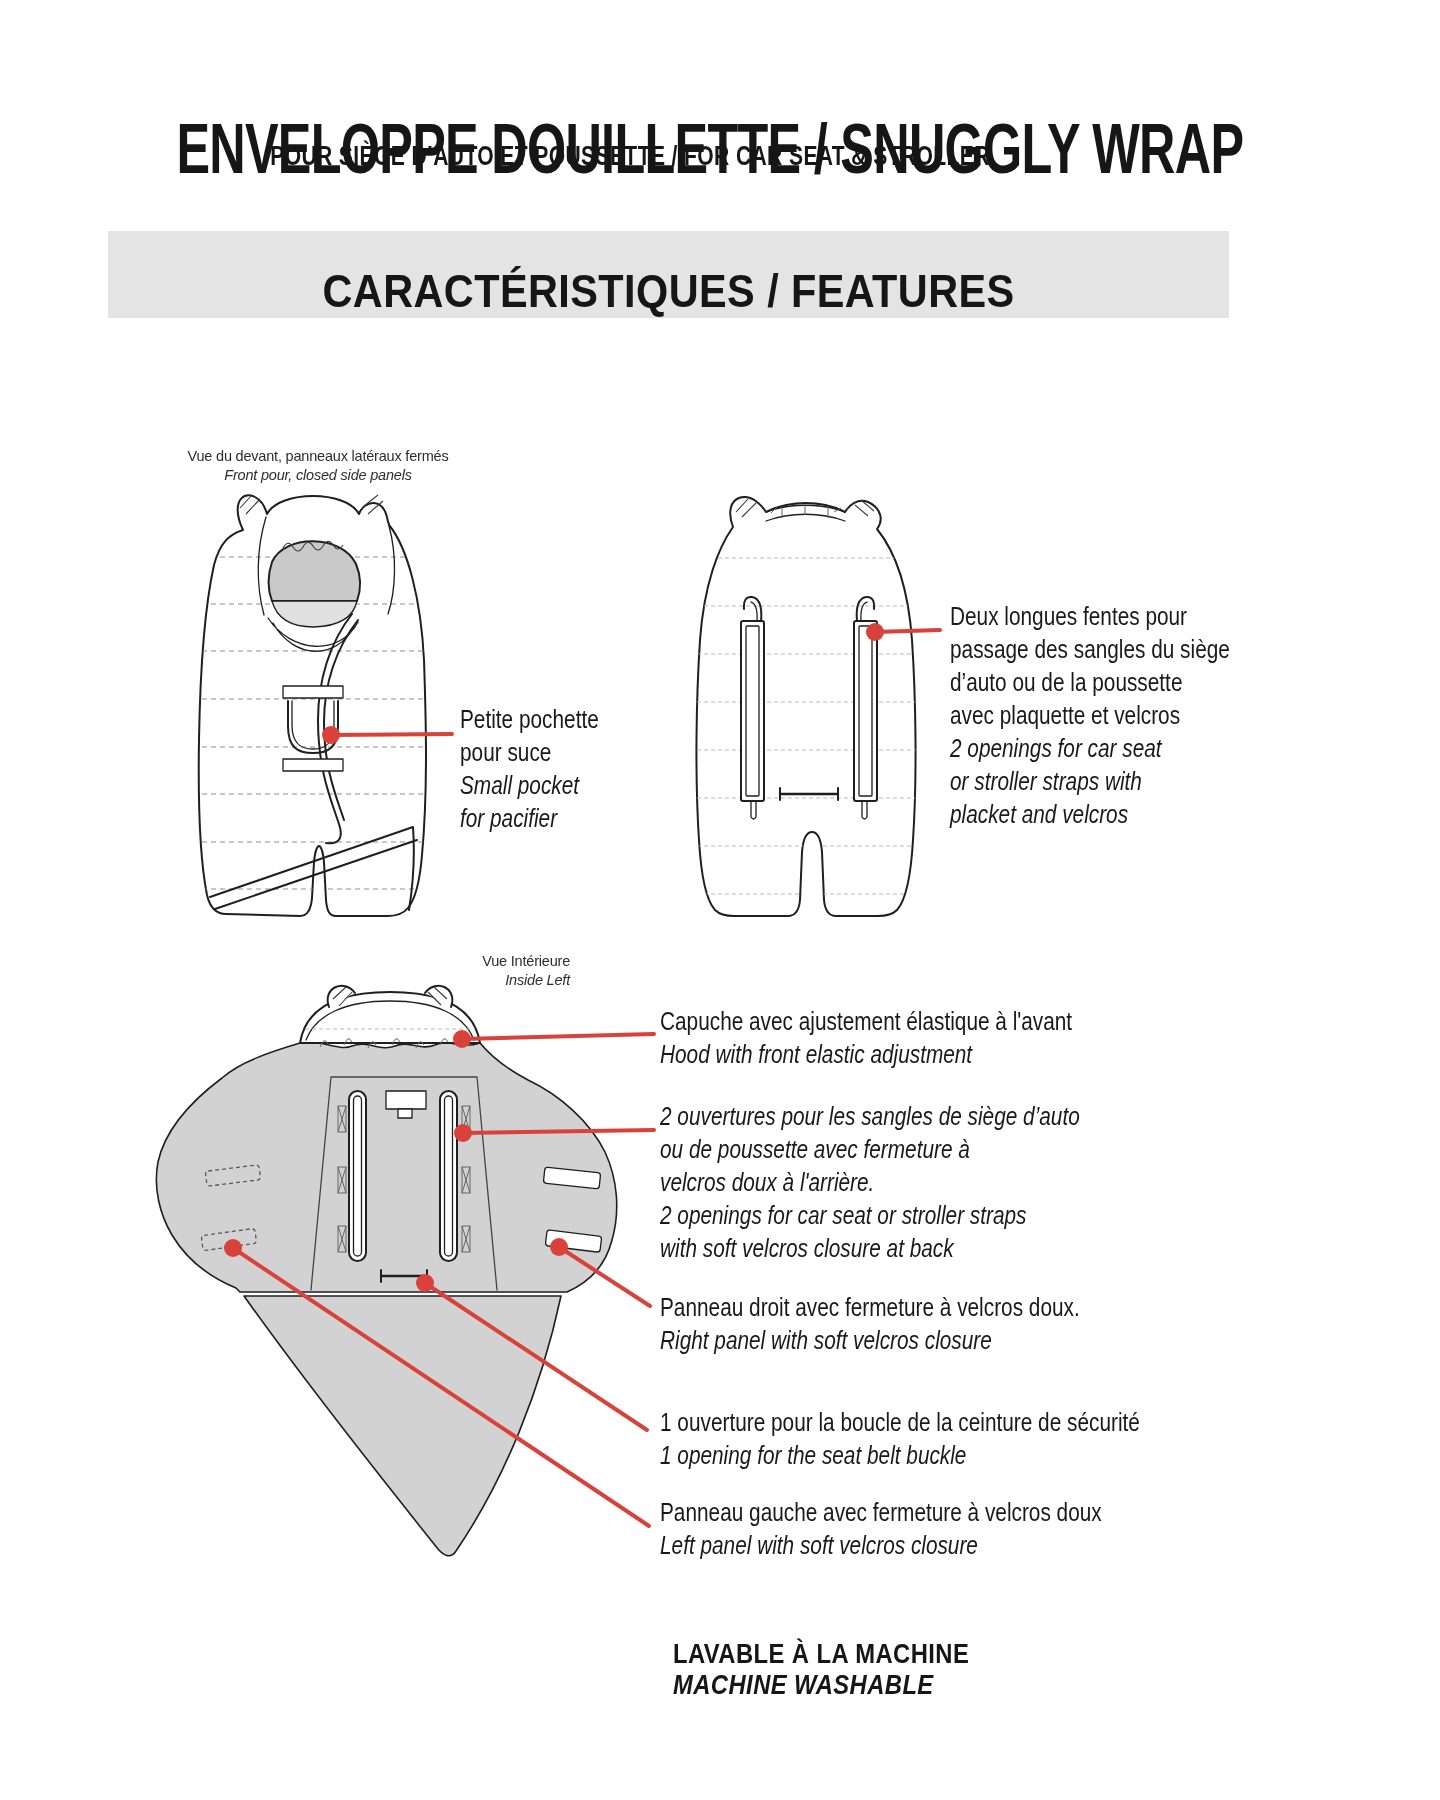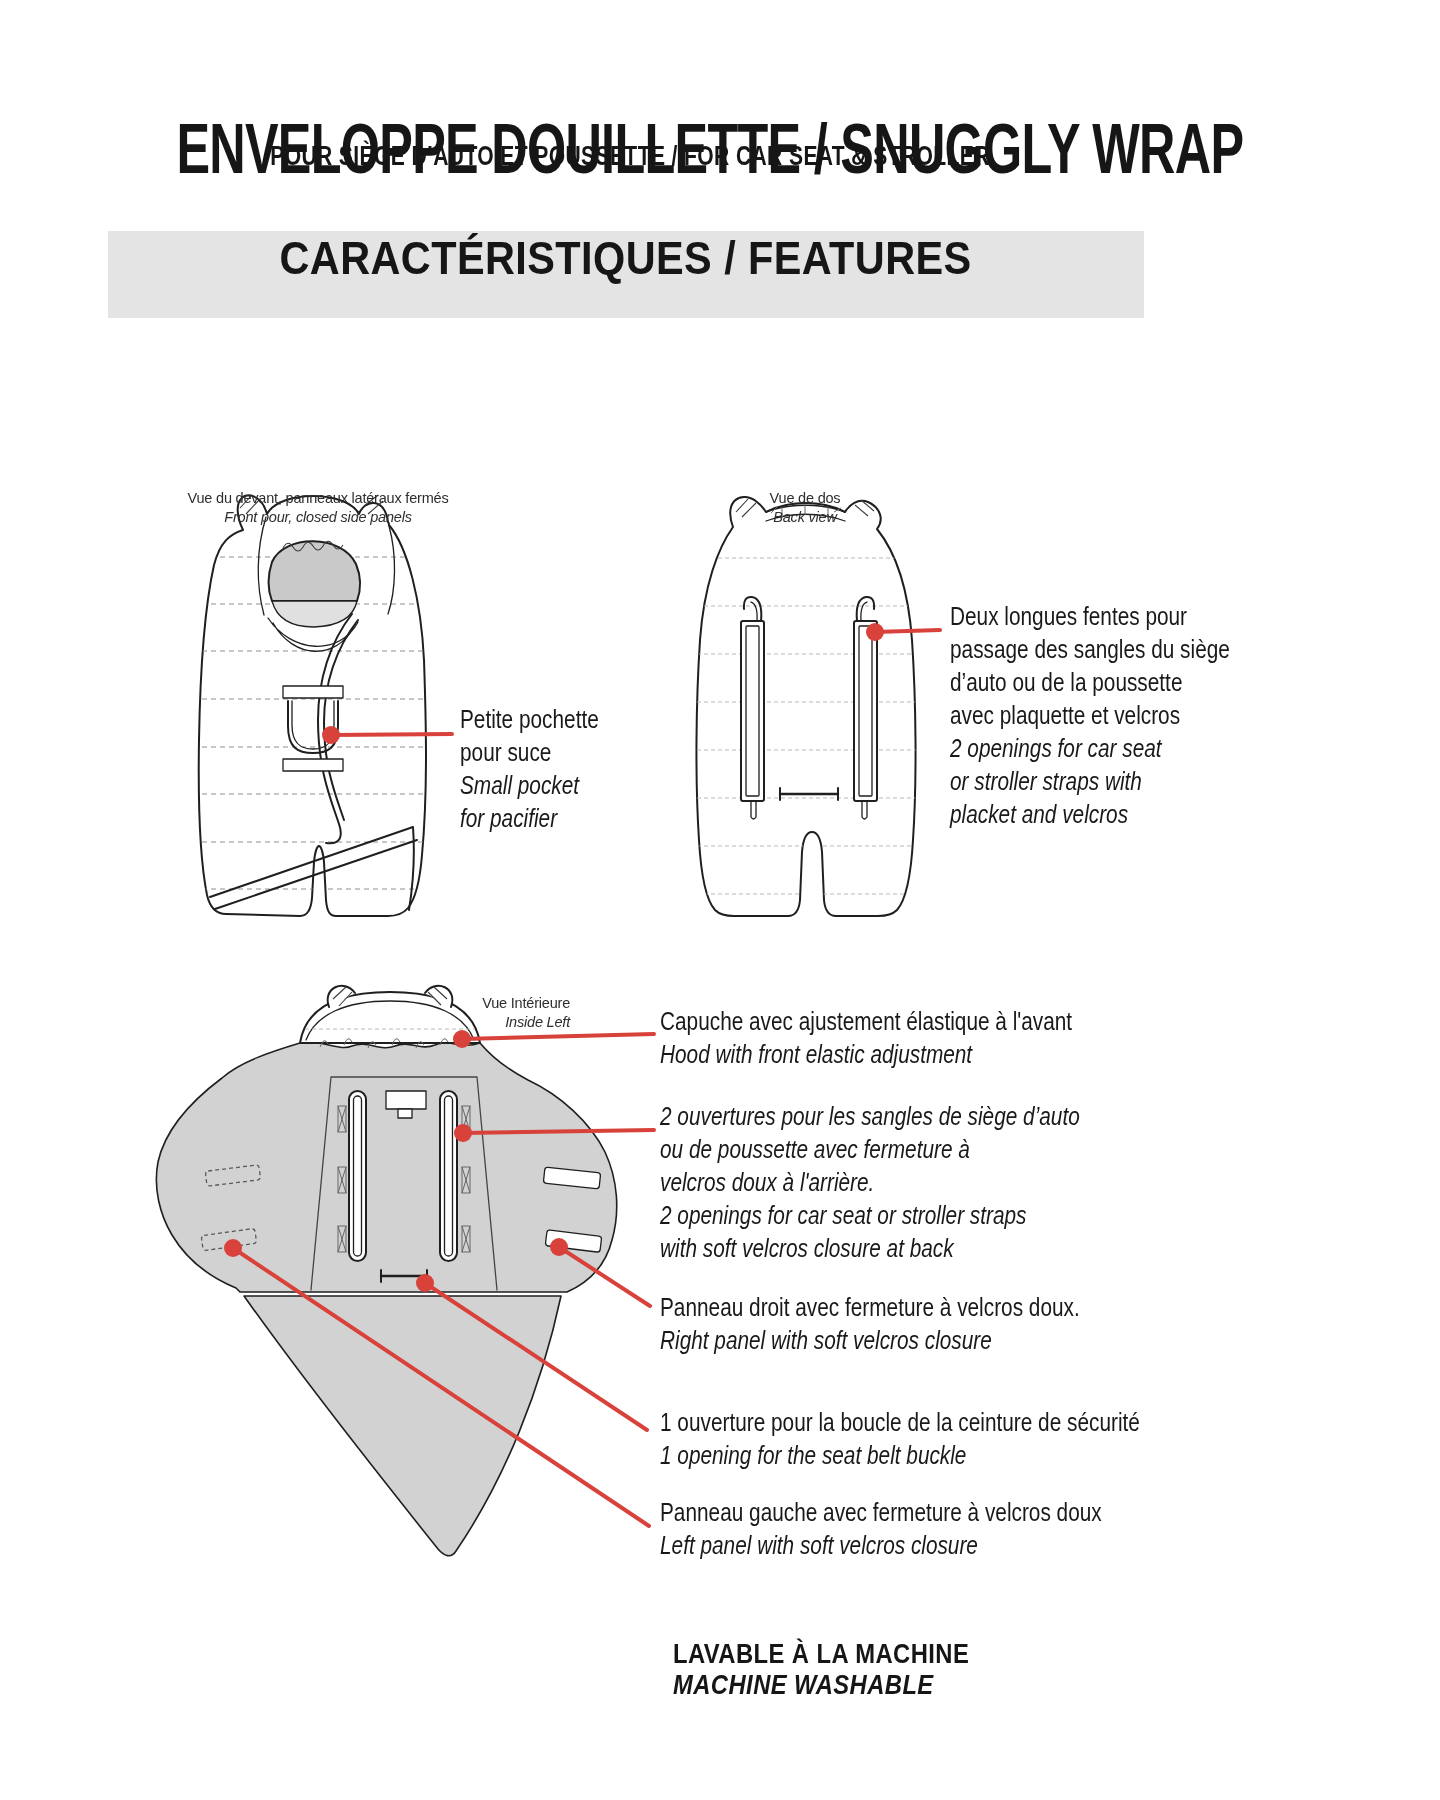--- a/index.html
+++ b/index.html
@@ -16,30 +16,30 @@
     position:absolute;top:66px;left:0;width:1260px;text-align:center;
     font-size:70px;line-height:72px;font-weight:bold;color:#161616;
     transform:scaleX(.72);transform-origin:center top;white-space:nowrap;letter-spacing:-1px;
   }
   .subtitle{
     position:absolute;top:141px;left:0;width:1260px;text-align:center;
     font-size:27px;line-height:30px;font-weight:bold;color:#161616;
     transform:scaleX(.78);transform-origin:center top;white-space:nowrap;letter-spacing:.5px;
   }
   .banner{
-    position:absolute;left:108px;top:231px;width:1036px;height:87px;
-    background:var(--banner-gray);display:flex;align-items:flex-start;justify-content:center;
+    position:absolute;left:108px;top:231px;width:1121px;height:87px;
+    background:var(--banner-gray);display:flex;align-items:flex-end;justify-content:center;
   }
   .banner-text{
     font-size:46px;font-weight:bold;color:#161616;white-space:nowrap;
     transform:scaleX(.9);transform-origin:center center;letter-spacing:.5px;
   }
   .caption{
     position:absolute;width:320px;text-align:center;font-size:14.5px;line-height:19px;
-    color:#2e2e2e;letter-spacing:-.2px;margin-top:42px;
+    color:#2e2e2e;letter-spacing:-.2px;
   }
   .caption .it{font-style:italic;}
   .ann{
     position:absolute;font-size:26px;line-height:33px;color:#191919;white-space:nowrap;
     transform:scaleX(.8);transform-origin:left top;
   }
   .ann .it{font-style:italic;}
   .footer-note{
     position:absolute;left:673px;top:1638px;font-size:28px;line-height:31px;font-weight:bold;
     color:#161616;white-space:nowrap;transform:scaleX(.85);transform-origin:left top;letter-spacing:.5px;
@@ -206,24 +206,20 @@
   <h1 class="title">ENVELOPPE DOUILLETTE / SNUGGLY WRAP</h1>
   <div class="subtitle">POUR SIÈGE D’AUTO ET POUSSETTE / FOR CAR SEAT &amp; STROLLER</div>
   <div class="banner">
     <span class="banner-text">CARACTÉRISTIQUES / FEATURES</span>
   </div>
 
   <div class="caption" style="left:158px;top:447px;">
     <div>Vue du devant, panneaux latéraux fermés</div>
     <div class="it">Front pour, closed side panels</div>
   </div>
-  <div class="caption" style="left:645px;top:447px;">
-    <div>Vue de dos</div>
-    <div class="it">Back view</div>
-  </div>
   <div class="caption" style="left:250px;top:952px;text-align:right;">
     <div>Vue Intérieure</div>
     <div class="it">Inside Left</div>
   </div>
 
   <div class="ann" style="left:460px;top:703px;">
     <div>Petite pochette</div>
     <div>pour suce</div>
     <div class="it">Small pocket</div>
     <div class="it">for pacifier</div>

